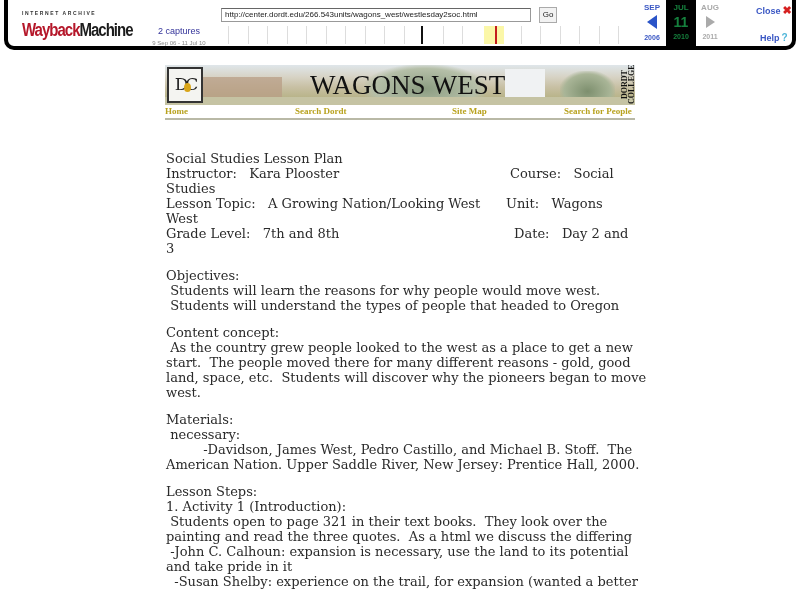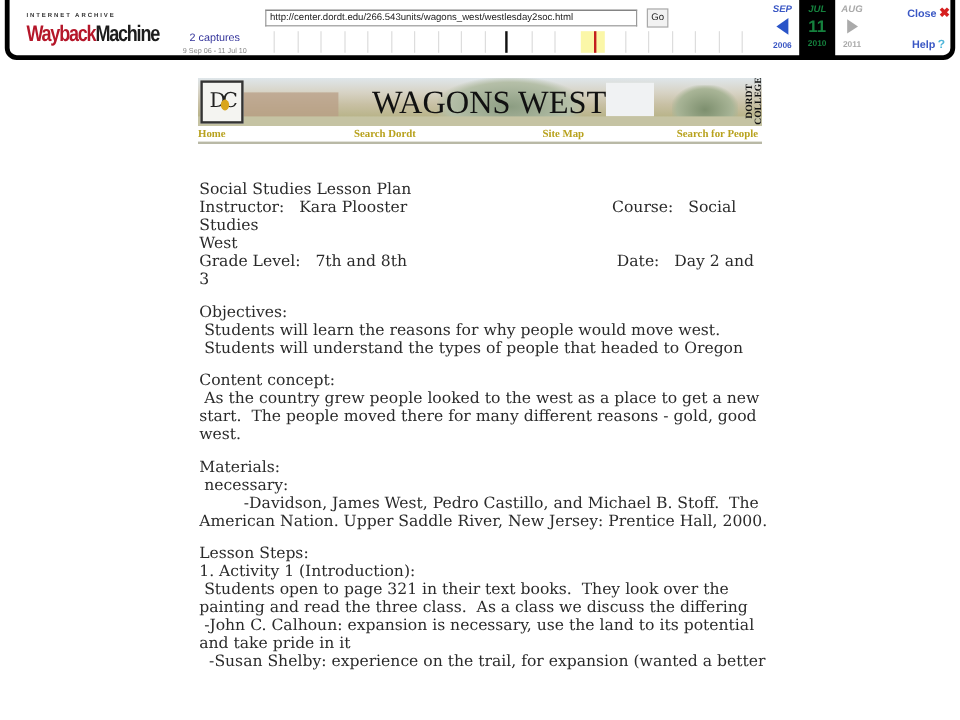--- a/index.html
+++ b/index.html
@@ -32,21 +32,21 @@
     border: 1px solid #aaa; background: #f2f2f2; font-size: 8px; color: #222; text-align: center; line-height: 14px;
   }
 
   #wb-timeline { position: absolute; left: 218px; top: 28px; width: 404px; height: 18px; }
   #wb-timeline .tick { position: absolute; top: 0; width: 1px; height: 18px; background: #ddd; }
   #wb-timeline .hl { position: absolute; top: 0; height: 18px; background: #fbf7a8; }
   #wb-timeline .cap { position: absolute; top: 0; width: 2px; height: 18px; }
 
   #wb-months { position: absolute; left: 630px; top: 2px; width: 84px; height: 48px; }
   .wb-col { position: absolute; top: 0; width: 28px; height: 48px; text-align: center; }
-  .wb-col .mon { font-size: 8px; font-weight: bold; display: block; margin-top: 3px; font-style: italic; }
+  .wb-col .mon { font-size: 8px; font-weight: bold; display: block; margin-top: 3px; }
   .wb-col .day { font-size: 14px; font-weight: bold; display: block; height: 20px; line-height: 20px; }
   .wb-col .yr { font-size: 7px; font-weight: bold; display: block; margin-top: 1px; }
   #wb-prev { left: 0; color: #3a57c4; }
   #wb-cur { left: 28px; background: #000; color: #15803d; width: 30px; }
   #wb-next { left: 58px; color: #aaa; }
   .arrow-left { width: 0; height: 0; border-top: 7px solid transparent; border-bottom: 7px solid transparent; border-right: 10px solid #2a54c8; display: inline-block; margin-top: 3px; }
   .arrow-right { width: 0; height: 0; border-top: 6px solid transparent; border-bottom: 6px solid transparent; border-left: 9px solid #aaa; display: inline-block; margin-top: 4px; }
 
   #wb-close { position: absolute; left: 748px; top: 6px; font-size: 9px; font-weight: bold; color: #3a57c4; white-space: nowrap; }
   #wb-close .x { color: #d62020; font-size: 11px; margin-left: 2px; }
@@ -161,46 +161,51 @@
 
 <div id="content">
   <div class="line">Social Studies Lesson Plan</div>
 
   <div class="row">
     <span class="r" style="left:0"><span>Instructor:</span>&nbsp;&nbsp;&nbsp;<span>Kara Plooster</span></span>
     <span class="r" style="left:344px"><span>Course:</span>&nbsp;&nbsp;&nbsp;<span>Social</span></span>
   </div>
   <div class="line">Studies</div>
 
+  <div class="row">
+    <span class="r" style="left:0"><span>Lesson Topic:</span>&nbsp;&nbsp;&nbsp;<span>A Growing Nation/Looking West</span></span>
+    <span class="r" style="left:340px"><span>Unit:</span>&nbsp;&nbsp;&nbsp;<span>Wagons</span></span>
+  </div>
   <div class="line">West</div>
 
   <div class="row">
     <span class="r" style="left:0"><span>Grade Level:</span>&nbsp;&nbsp;&nbsp;<span>7th and 8th</span></span>
     <span class="r" style="left:348px"><span>Date:</span>&nbsp;&nbsp;&nbsp;<span>Day 2 and</span></span>
   </div>
   <div class="line">3</div>
 
   <div class="gap"></div>
   <div class="line">Objectives:</div>
   <div class="line" style="white-space:pre"> Students will learn the reasons for why people would move west.</div>
   <div class="line" style="white-space:pre"> Students will understand the types of people that headed to Oregon</div>
 
   <div class="gap"></div>
   <div class="line">Content concept:</div>
   <div class="line" style="white-space:pre"> As the country grew people looked to the west as a place to get a new</div>
   <div class="line" style="white-space:pre">start.  The people moved there for many different reasons - gold, good</div>
+  <div class="line" style="white-space:pre">land, space, etc.  Students will discover why the pioneers began to move</div>
   <div class="line" style="white-space:pre">west.</div>
 
   <div class="gap"></div>
   <div class="line">Materials:</div>
   <div class="line" style="white-space:pre"> necessary:</div>
   <div class="line" style="white-space:pre">         -Davidson, James West, Pedro Castillo, and Michael B. Stoff.  The</div>
   <div class="line" style="white-space:pre">American Nation. Upper Saddle River, New Jersey: Prentice Hall, 2000.</div>
 
   <div class="gap"></div>
   <div class="line">Lesson Steps:</div>
   <div class="line" style="white-space:pre">1. Activity 1 (Introduction):</div>
   <div class="line" style="white-space:pre"> Students open to page 321 in their text books.  They look over the</div>
-  <div class="line" style="white-space:pre">painting and read the three class.  As a class we discuss the differing</div>
+  <div class="line" style="white-space:pre">painting and read the three quotes.  As a html we discuss the differing</div>
   <div class="line" style="white-space:pre"> -John C. Calhoun: expansion is necessary, use the land to its potential</div>
   <div class="line" style="white-space:pre">and take pride in it</div>
   <div class="line" style="white-space:pre">  -Susan Shelby: experience on the trail, for expansion (wanted a better</div>
 </div>
 
 </body></html>

